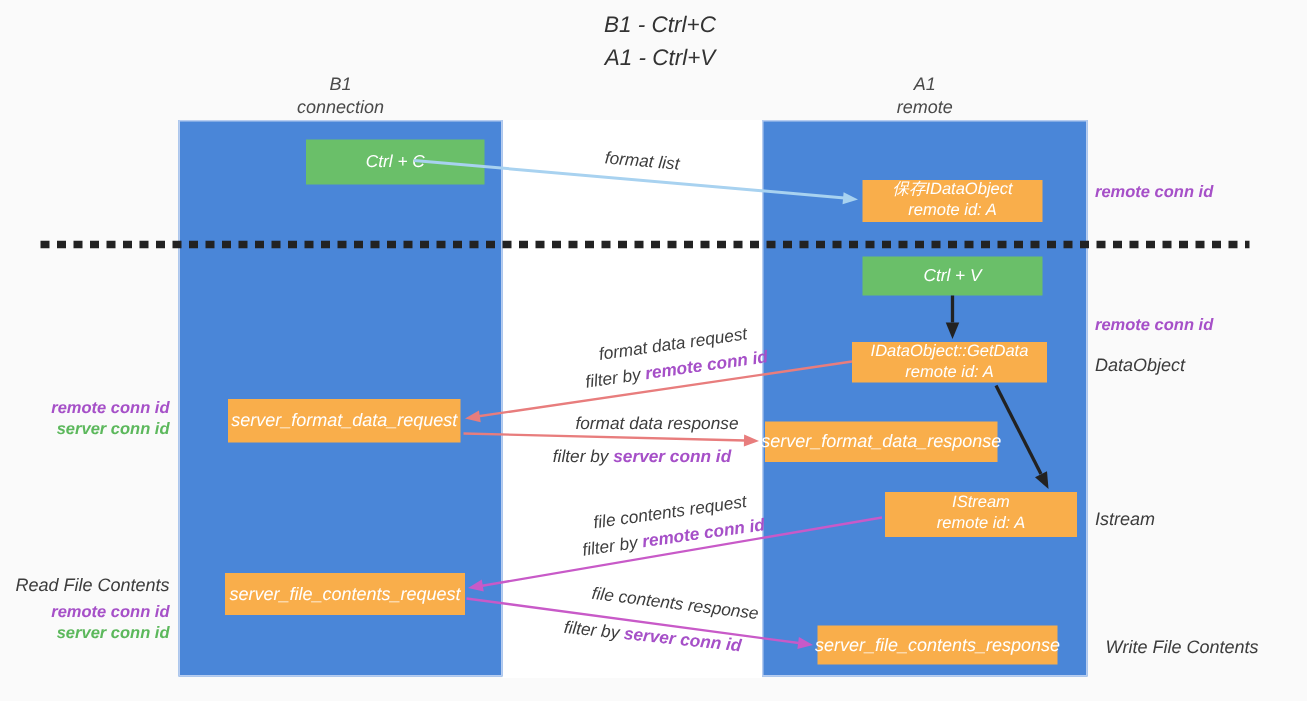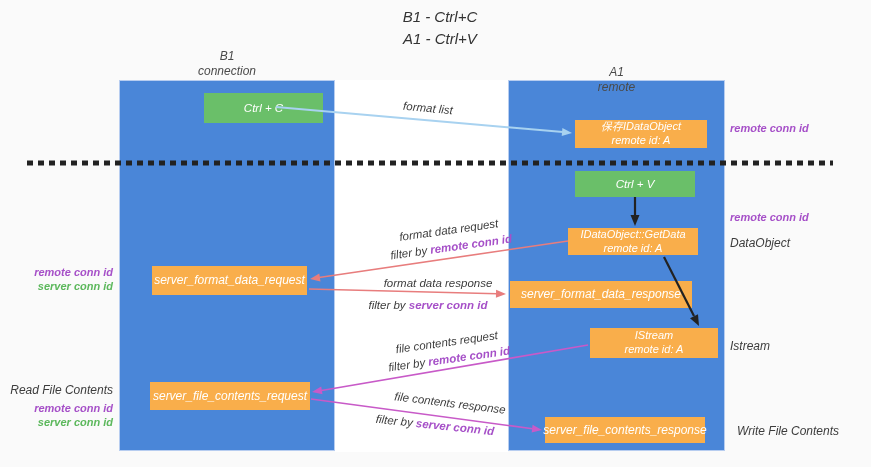--- a/index.html
+++ b/index.html
@@ -42,21 +42,21 @@
   .title{
     position:absolute;left:300px;top:6px;width:280px;
     text-align:center;color:#333;font-size:15px;line-height:1.45;
     z-index:4;
   }
   .hdr{
     position:absolute;top:49px;text-align:center;color:#4a4a4a;
     font-size:12px;line-height:1.25;z-index:4;
   }
   .hdr-left{left:119px;width:216px;}
-  .hdr-right{left:508px;width:217px;margin-top:16px;}
+  .hdr-right{left:508px;width:217px;}
   .box{
     position:absolute;display:flex;flex-direction:column;
     align-items:center;justify-content:center;
     color:#fff;text-align:center;font-size:11.5px;line-height:1.25;
     z-index:2;box-sizing:border-box;
   }
   .green{background:var(--box-green);}
   .orange{background:var(--box-orange);}
   svg.arrows{position:absolute;left:0;top:0;z-index:3;pointer-events:none;}
   .s-blue{stroke:var(--arrow-light-blue);stroke-width:2;}
@@ -108,35 +108,35 @@
   <div class="hdr hdr-right">
     <div>A1</div>
     <div>remote</div>
   </div>
 
   <div class="col col-left"></div>
   <div class="col col-right"></div>
 
   <div class="box green" style="left:156px;top:93px;width:119px;height:30px;margin-left:48px;">Ctrl + C</div>
 
-  <div class="box orange" style="left:575px;top:120px;width:132px;height:28px;font-size:11px;">
+  <div class="box orange" style="left:575px;top:120px;width:120px;height:28px;font-size:11px;">
     <span>保存IDataObject</span>
     <span>remote id: A</span>
   </div>
 
   <div class="box green" style="left:575px;top:171px;width:120px;height:26px;">Ctrl + V</div>
 
   <div class="box orange" style="left:568px;top:228px;width:130px;height:27px;font-size:11px;">
     <span>IDataObject::GetData</span>
     <span>remote id: A</span>
   </div>
 
   <div class="box orange" style="left:152px;top:266px;width:155px;height:29px;font-size:12px;">server_format_data_request</div>
 
-  <div class="box orange" style="left:510px;top:281px;width:182px;height:27px;font-size:12px;">server_format_data_response</div>
+  <div class="box orange" style="left:510px;top:281px;width:155px;height:27px;font-size:12px;">server_format_data_response</div>
 
   <div class="box orange" style="left:590px;top:328px;width:128px;height:30px;font-size:11px;">
     <span>IStream</span>
     <span>remote id: A</span>
   </div>
 
   <div class="box orange" style="left:150px;top:382px;width:160px;height:28px;font-size:12px;">server_file_contents_request</div>
 
   <div class="box orange" style="left:545px;top:417px;width:160px;height:26px;font-size:12px;">server_file_contents_response</div>
 

